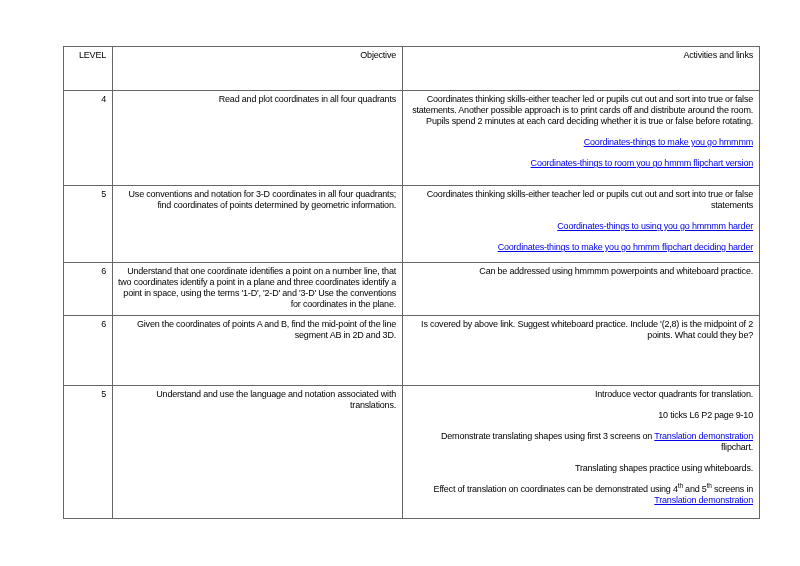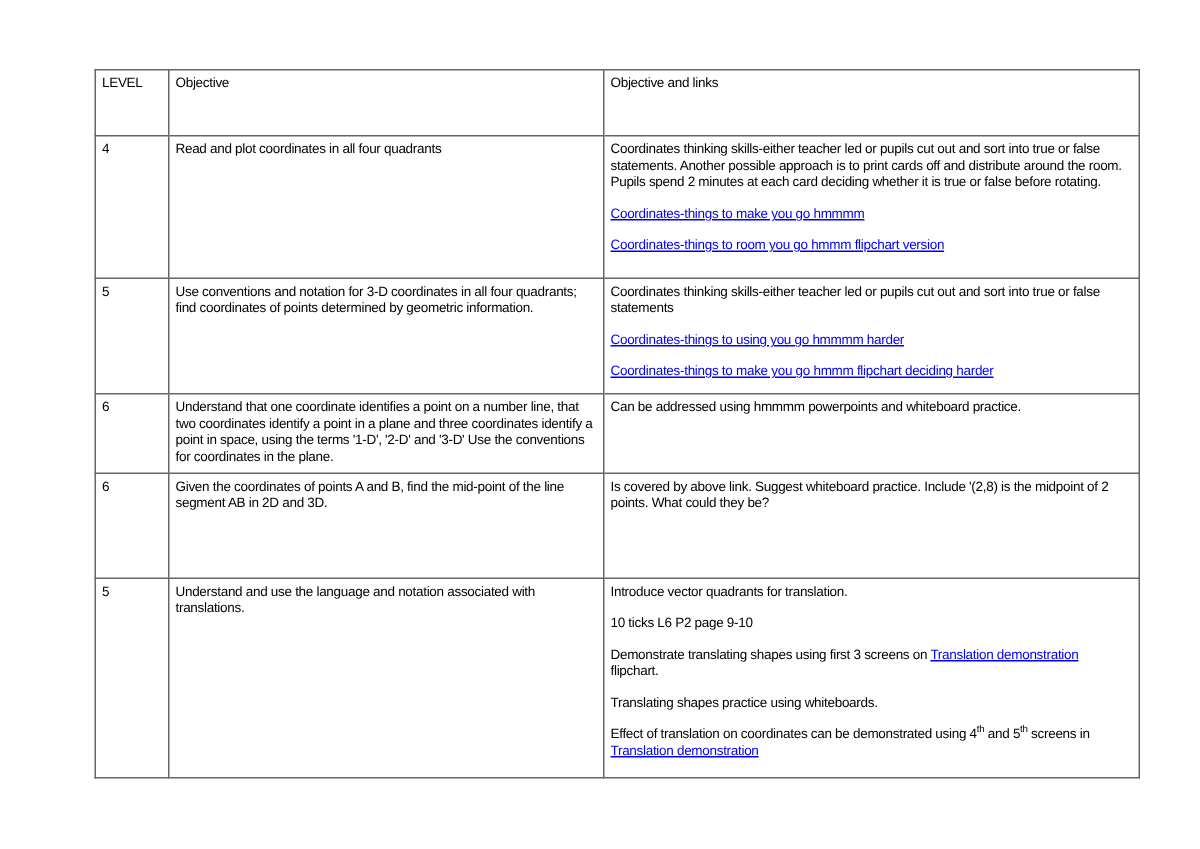--- a/index.html
+++ b/index.html
@@ -26,21 +26,21 @@
   table.scheme th,
   table.scheme td {
     border: 1px solid var(--border-color, #666666);
     vertical-align: top;
     padding: 3px 6px 2px 4px;
     font-size: 9px;
     line-height: 11px;
     letter-spacing: -0.2px;
     color: var(--text-color, #000000);
     font-weight: normal;
-    text-align: left;
+    text-align: right;
     overflow: hidden;
   }
   thead tr        { height: 44px; }
   tbody tr:nth-child(1) { height: 95px; }
   tbody tr:nth-child(2) { height: 77px; }
   tbody tr:nth-child(3) { height: 53px; }
   tbody tr:nth-child(4) { height: 70px; }
   tbody tr:nth-child(5) { height: 133px; }
   td p, th p {
     margin: 0 0 10px 0;
@@ -64,21 +64,21 @@
   <table class="scheme">
     <colgroup>
       <col style="width:49px">
       <col style="width:290px">
       <col style="width:357px">
     </colgroup>
     <thead>
       <tr>
         <th>LEVEL</th>
         <th>Objective</th>
-        <th>Objective and links</th>
+        <th>Activities and links</th>
       </tr>
     </thead>
     <tbody>
         <tr>
           <td>4</td>
           <td>
             <p>Read and plot coordinates in all four quadrants</p>
           </td>
           <td>
             <p>Coordinates thinking skills-either teacher led or pupils cut out and sort into true or false statements. Another possible approach is to print cards off and distribute around the room. Pupils spend 2 minutes at each card deciding whether it is true or false before rotating.</p>

